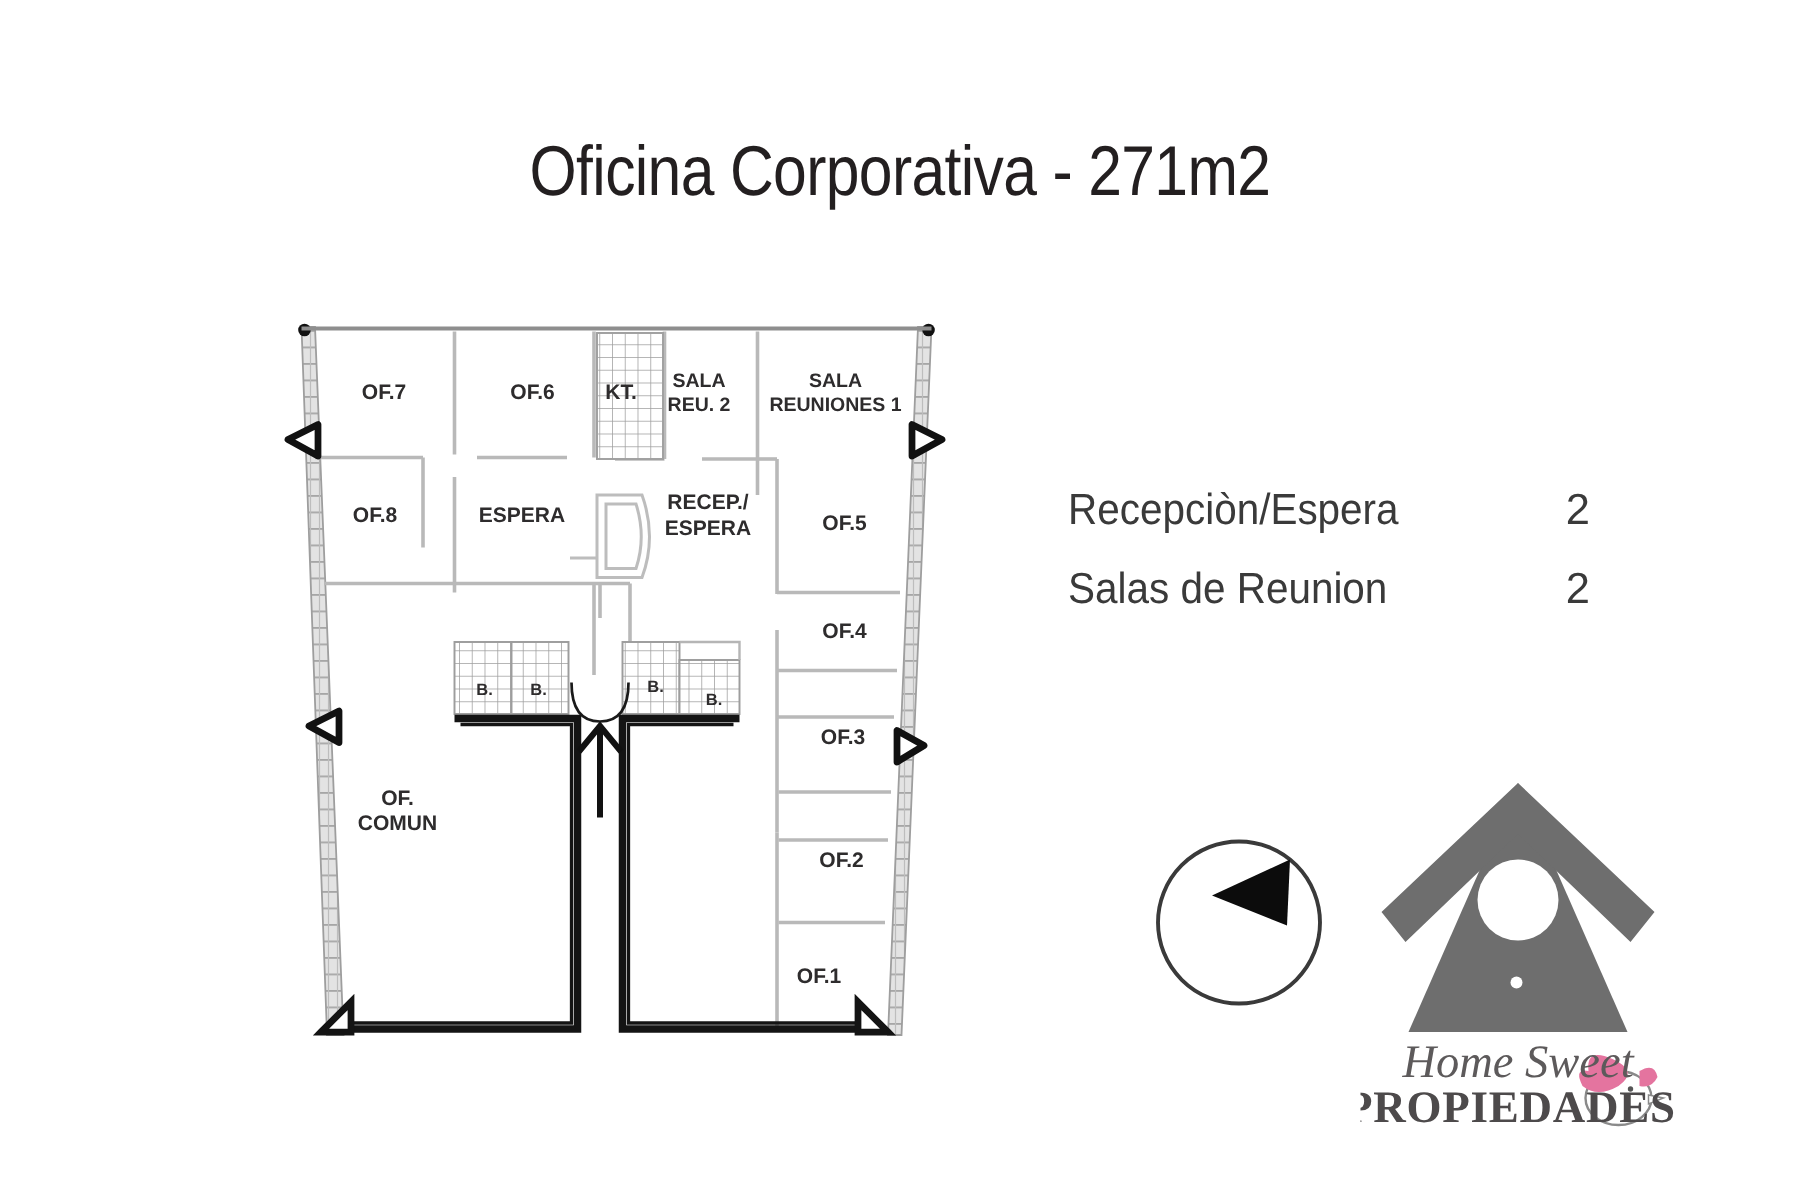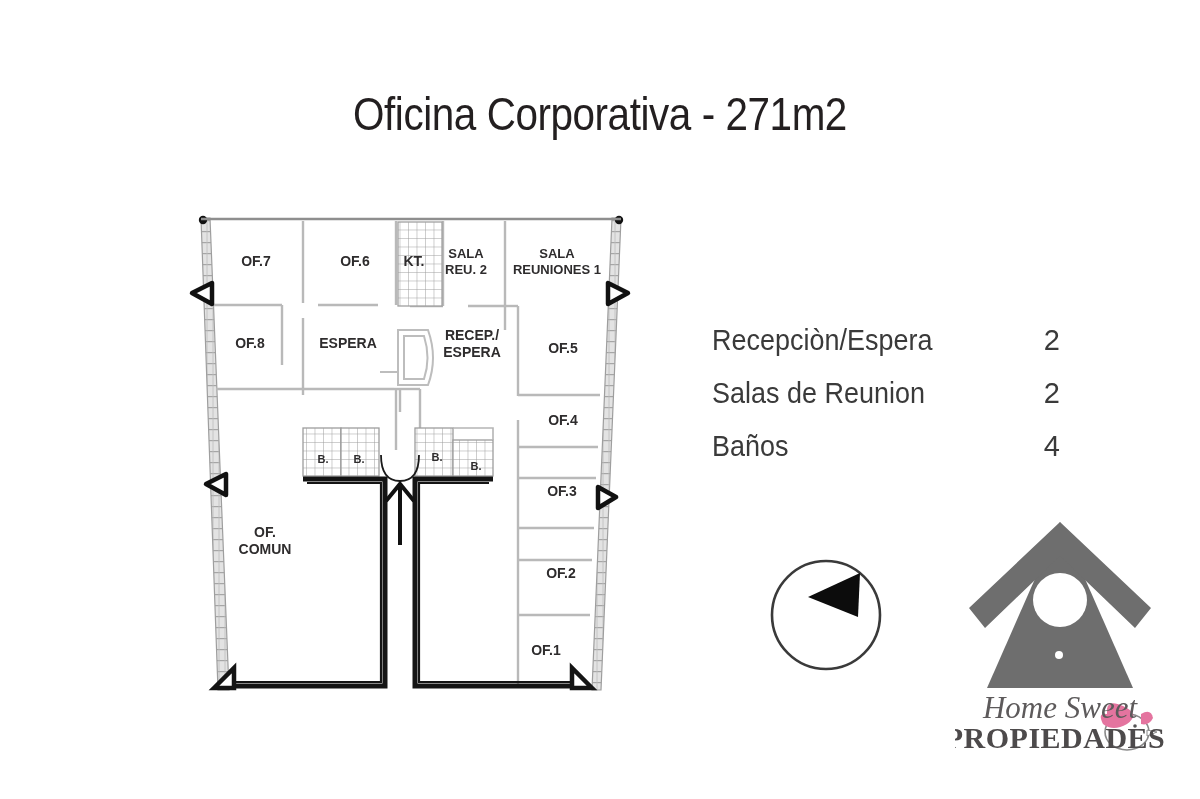--- a/index.html
+++ b/index.html
@@ -85,21 +85,21 @@
     position: absolute;
     left: 768px;
     top: 557px;
     width: 116px;
     height: 116px;
   }
 
   
   #brand-logo {
     position: absolute;
-    left: 955px;
+    left: 907px;
     top: 500px;
     width: 215px;
     height: 265px;
   }
   .logo-script {
     font-family: "Liberation Serif", serif;
     font-style: italic;
     fill: #5d5a5b;
   }
   .logo-serif {
@@ -256,24 +256,20 @@
 
 <div id="legend">
     <div class="legend-row">
       <span class="legend-label">Recepciòn/Espera</span>
       <span class="legend-value">2</span>
     </div>
     <div class="legend-row">
       <span class="legend-label">Salas de Reunion</span>
       <span class="legend-value">2</span>
     </div>
-    <div class="legend-row">
-      <span class="legend-label">Baños</span>
-      <span class="legend-value">4</span>
-    </div>
   </div>
 
 <div id="compass">
   <svg viewBox="0 0 116 116" width="116" height="116" xmlns="http://www.w3.org/2000/svg">
     <circle cx="58" cy="58" r="54" fill="#ffffff" stroke="#3a3a3a" stroke-width="2.6"></circle>
     <polygon points="92,16 90,60 40,40" fill="#0c0c0c"></polygon>
   </svg>
 </div>
 
 <div id="brand-logo">

